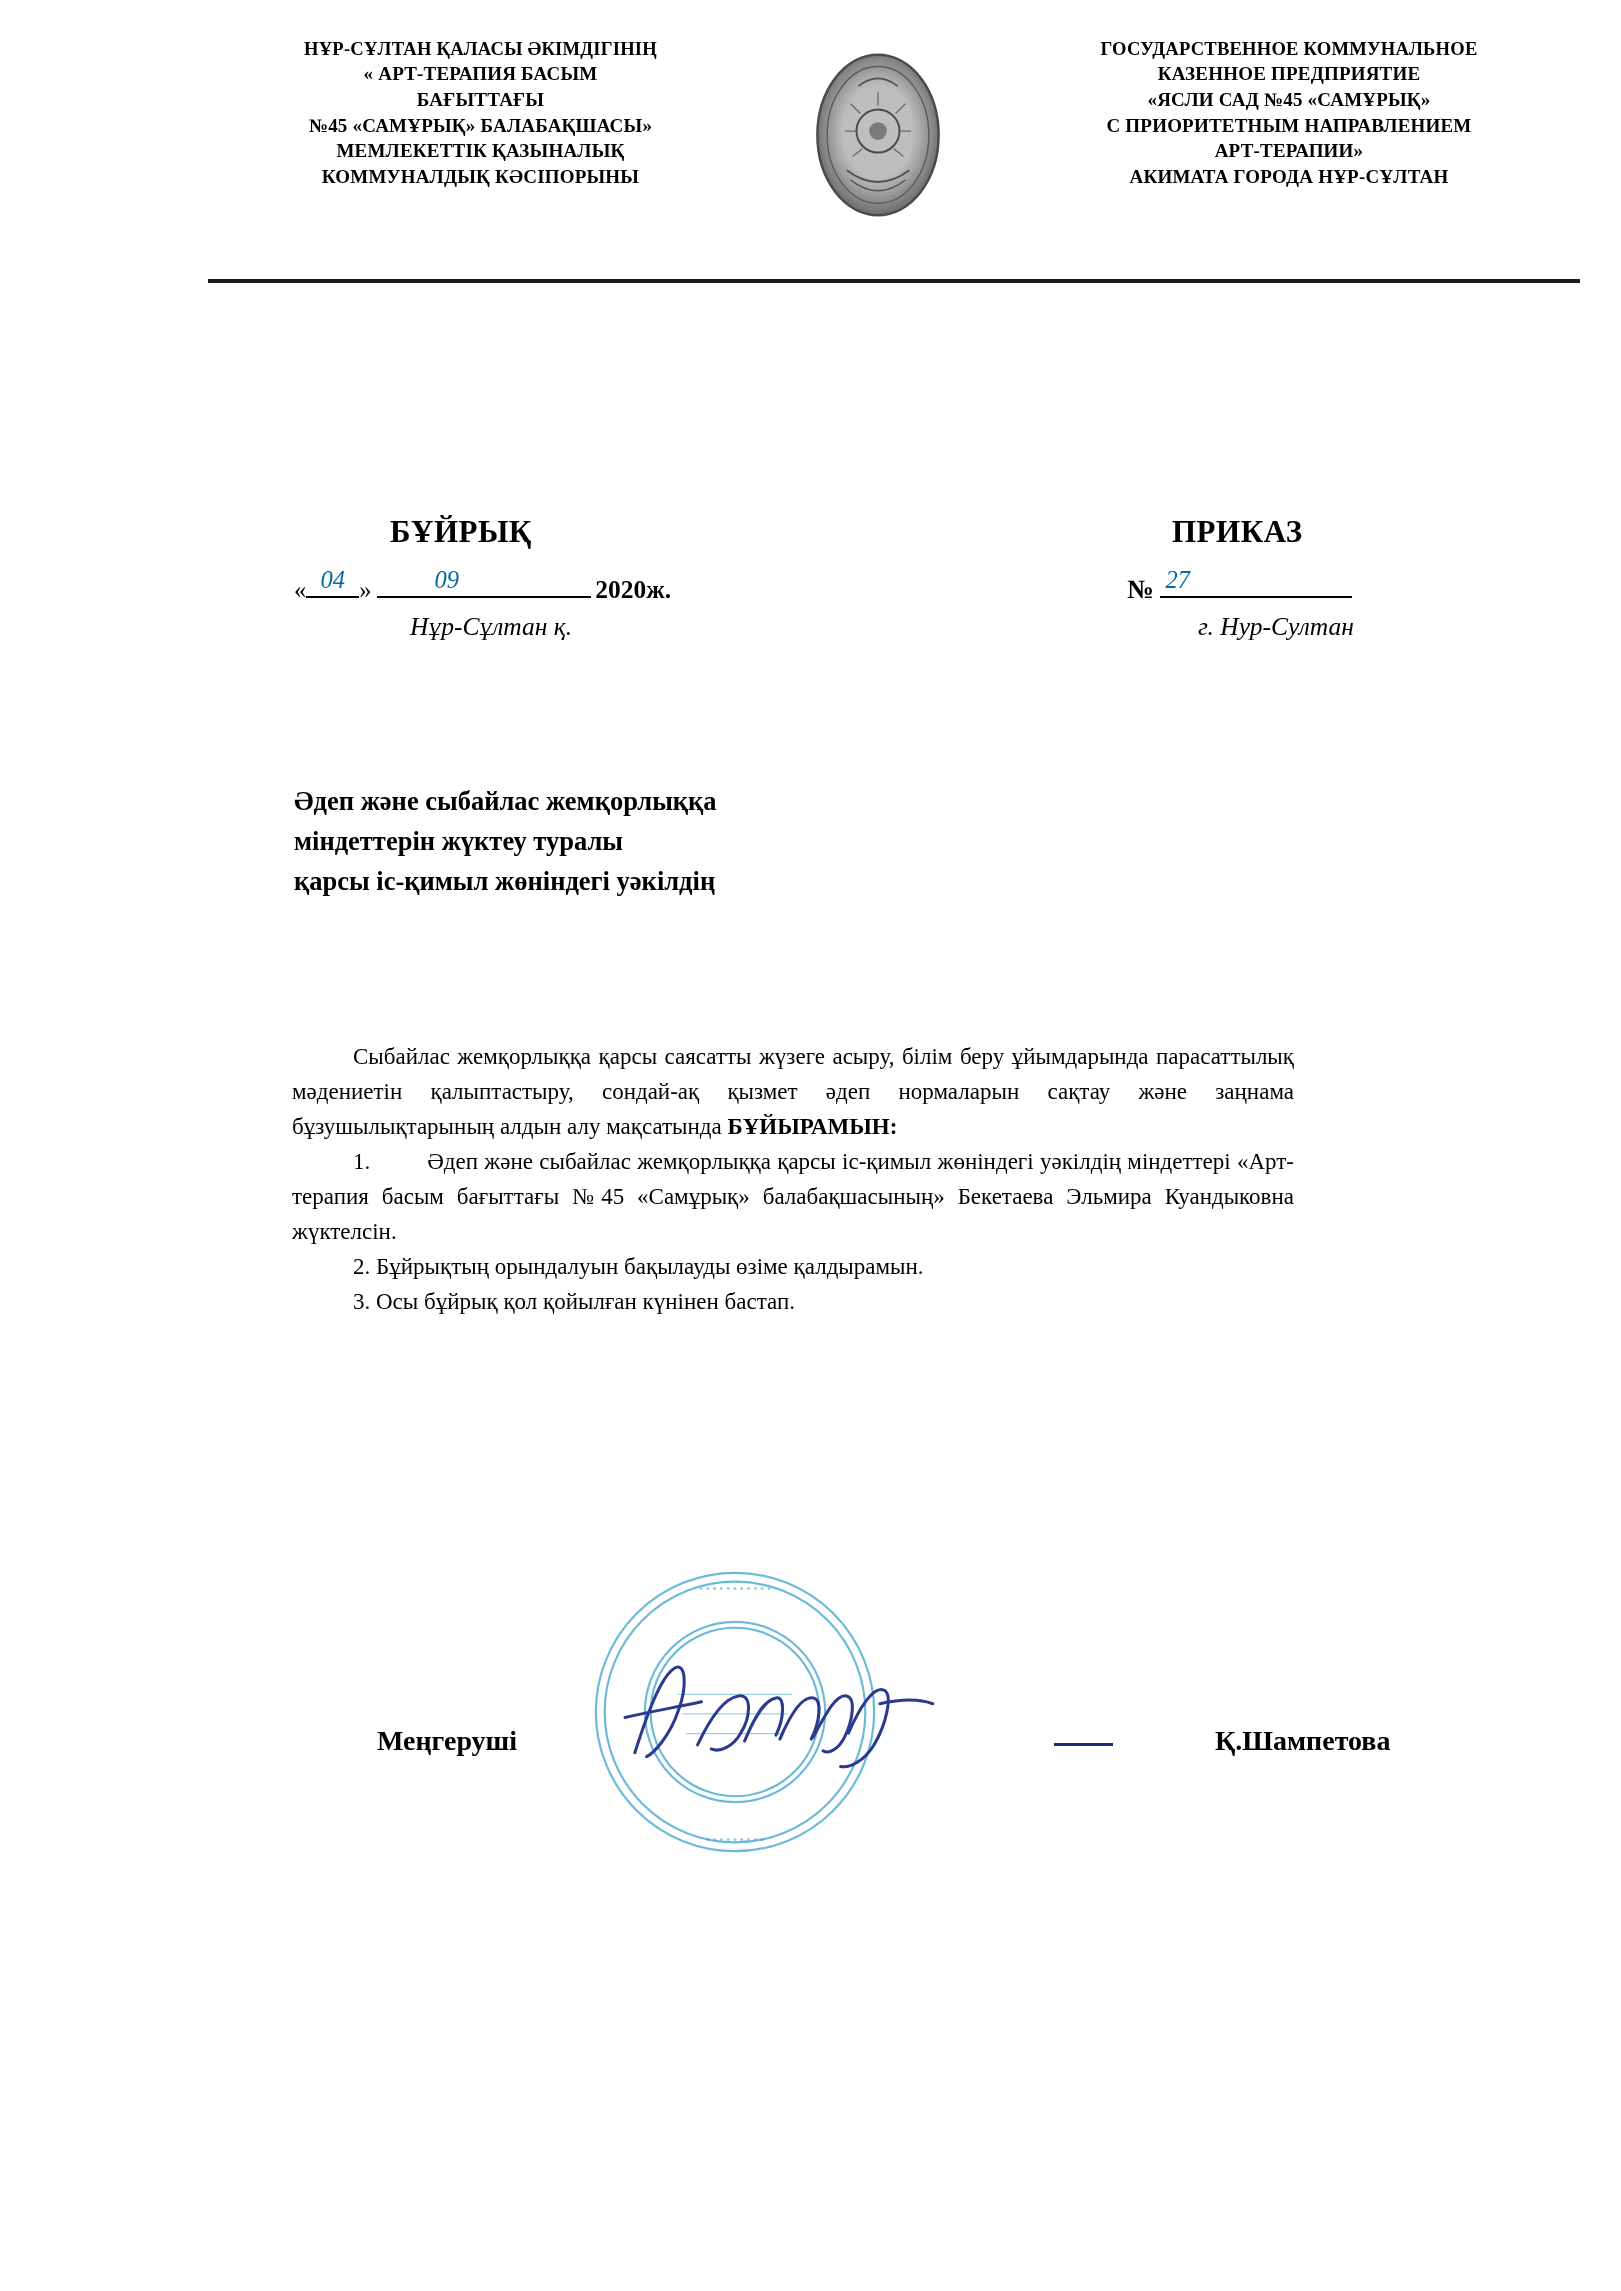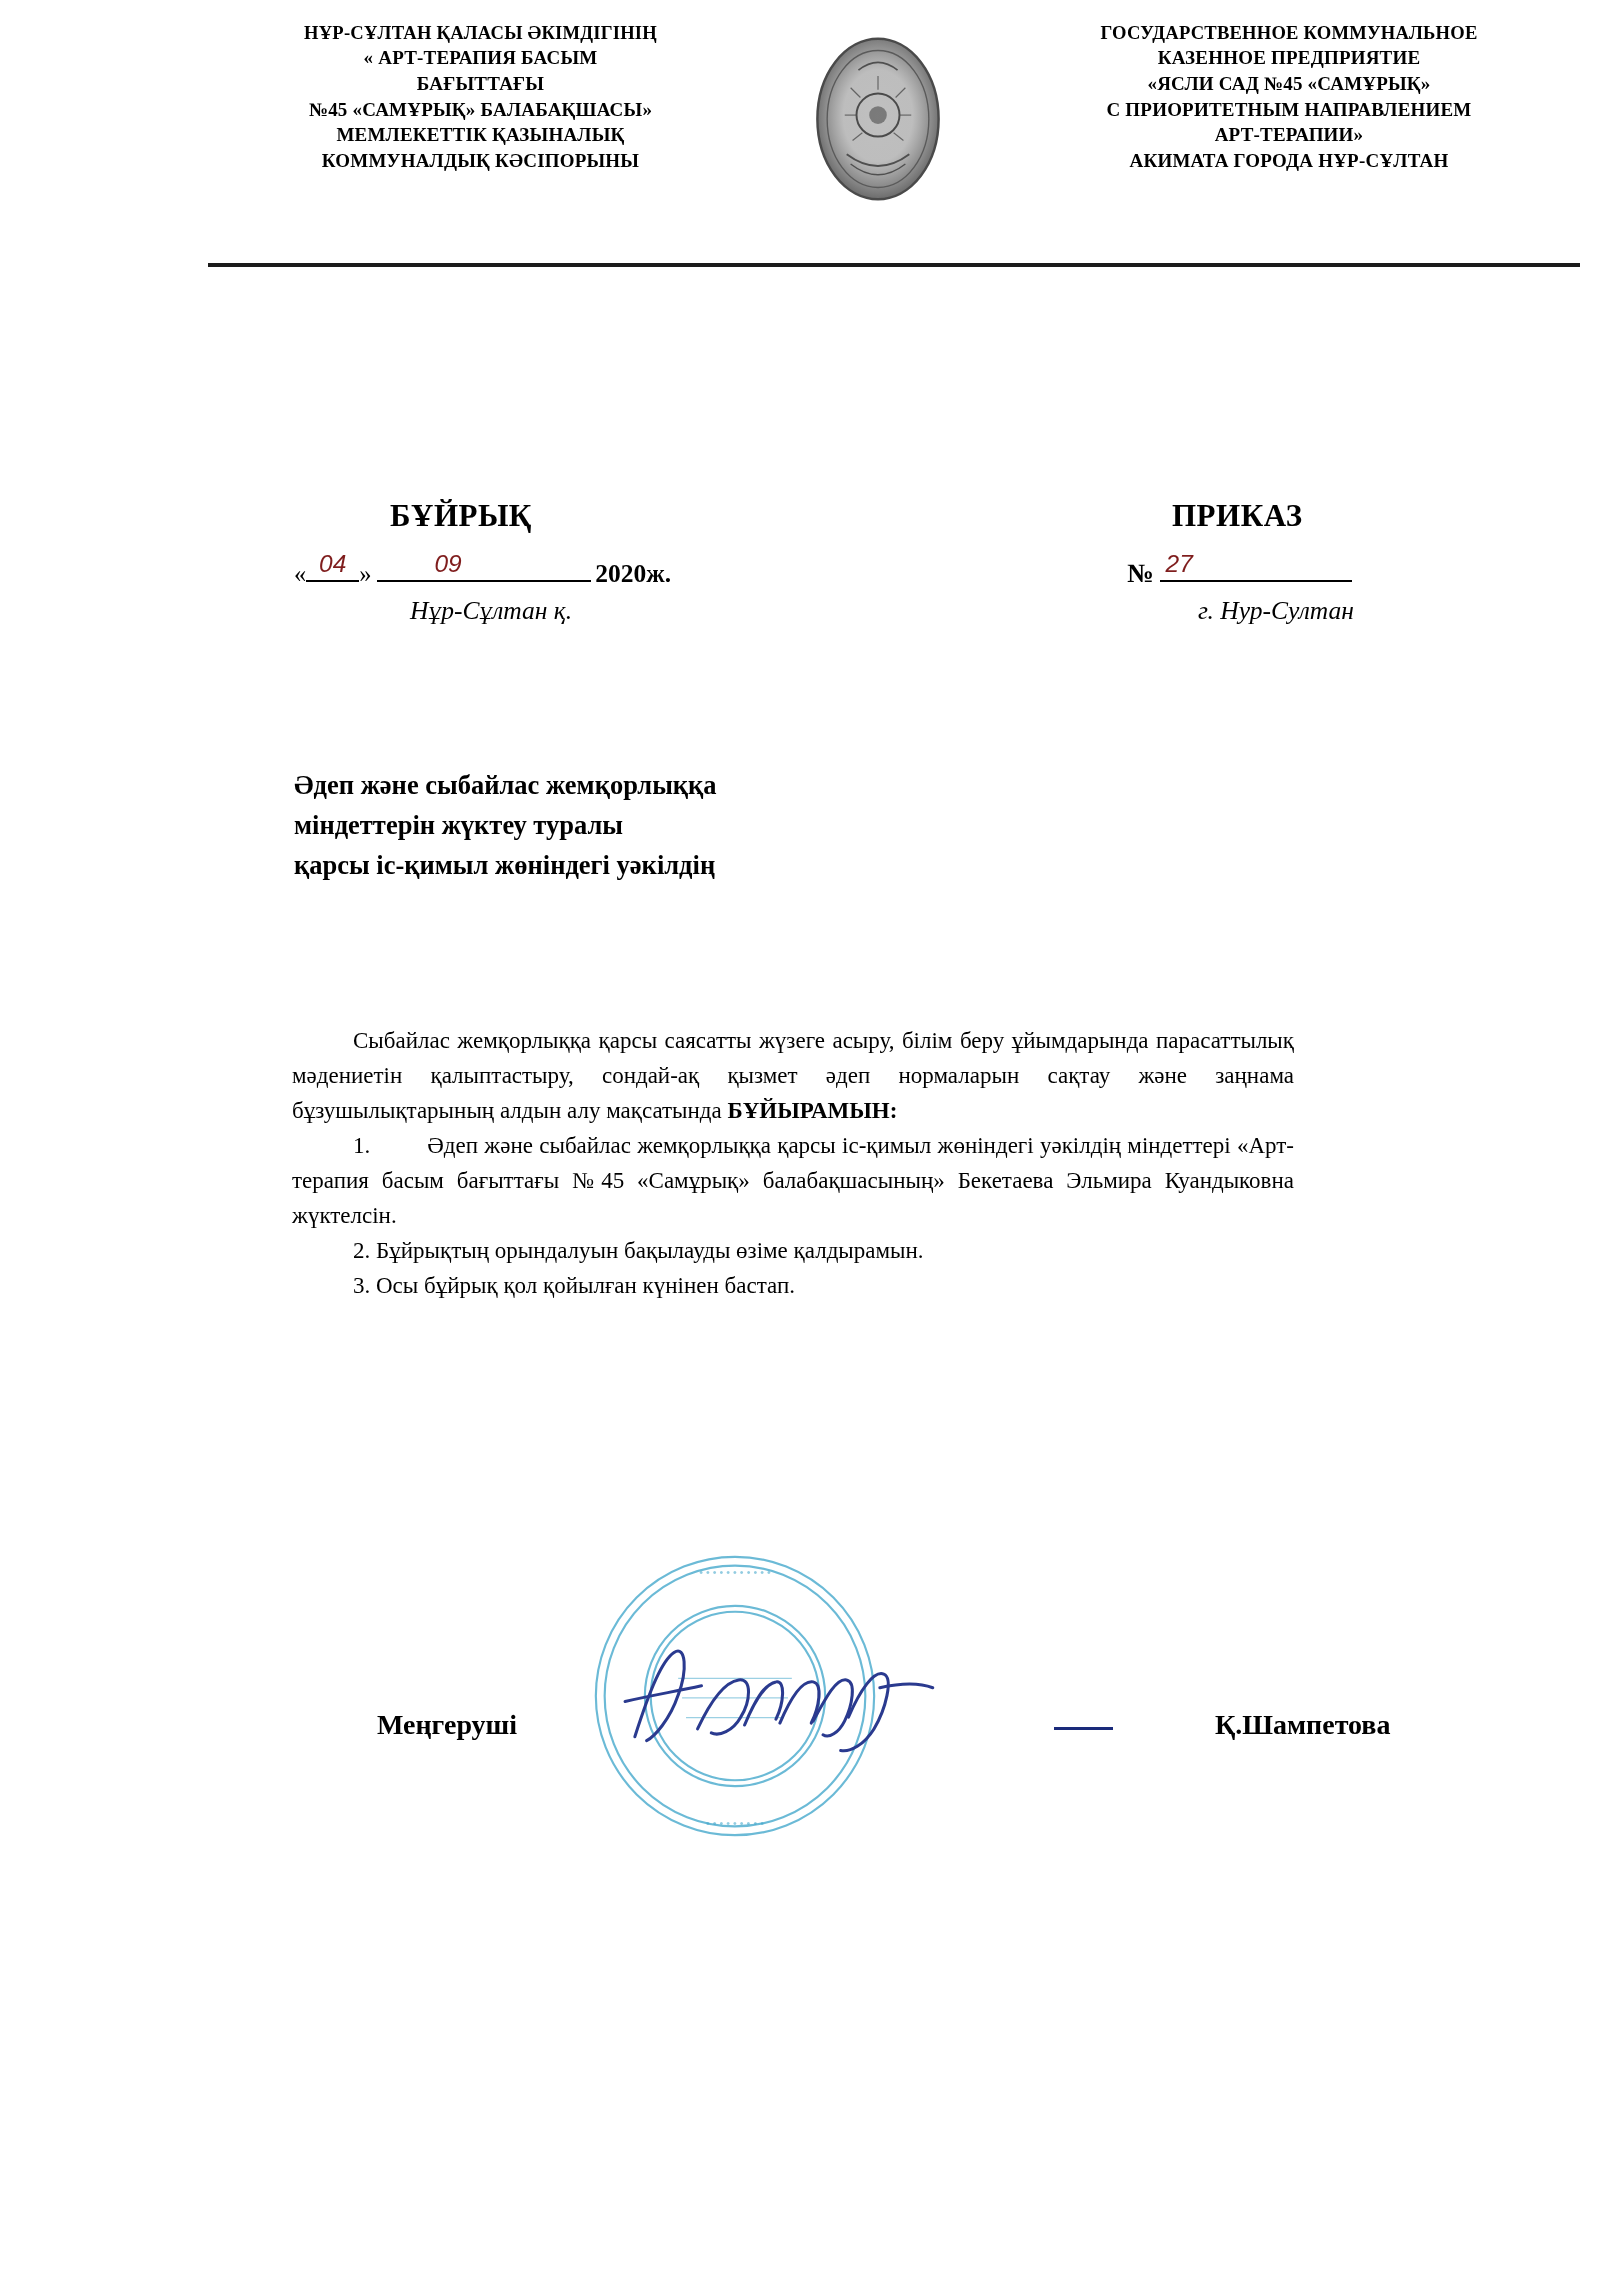--- a/index.html
+++ b/index.html
@@ -11,21 +11,21 @@
     width: 1621px;
     height: 2292px;
     font-family: "Liberation Serif", serif;
     color: #000000;
     position: relative;
     overflow: hidden;
   }
 
   .page {
     position: absolute;
-    top: 0; left: 0;
+    top: 16px; left: 0;
     width: 1621px;
     height: 2204px;
   }
 
   
   .letterhead {
     position: absolute;
     top: 17.6px;
     left: 201px;
     width: 1382px;
@@ -92,23 +92,23 @@
     display: flex;
     align-items: baseline;
   }
   .blank-slot {
     display: inline-block;
     border-bottom: 2px solid #000;
     height: 25.5px;
     position: relative;
   }
   .hand {
-    font-family: Liberation Sans, sans-serif;
+    font-family: Liberation Serif, serif;
     font-style: italic;
-    color: #7f1d1d;
+    color: #0369a1;
     font-size: 24.5px;
     position: absolute;
     left: 50%;
     transform: translateX(-50%);
     bottom: 2px;
     white-space: nowrap;
   }
   .date-line .year { margin-left: 3.9px; font-weight: bold; font-size: 25.5px;}
 
   .city-kz {

